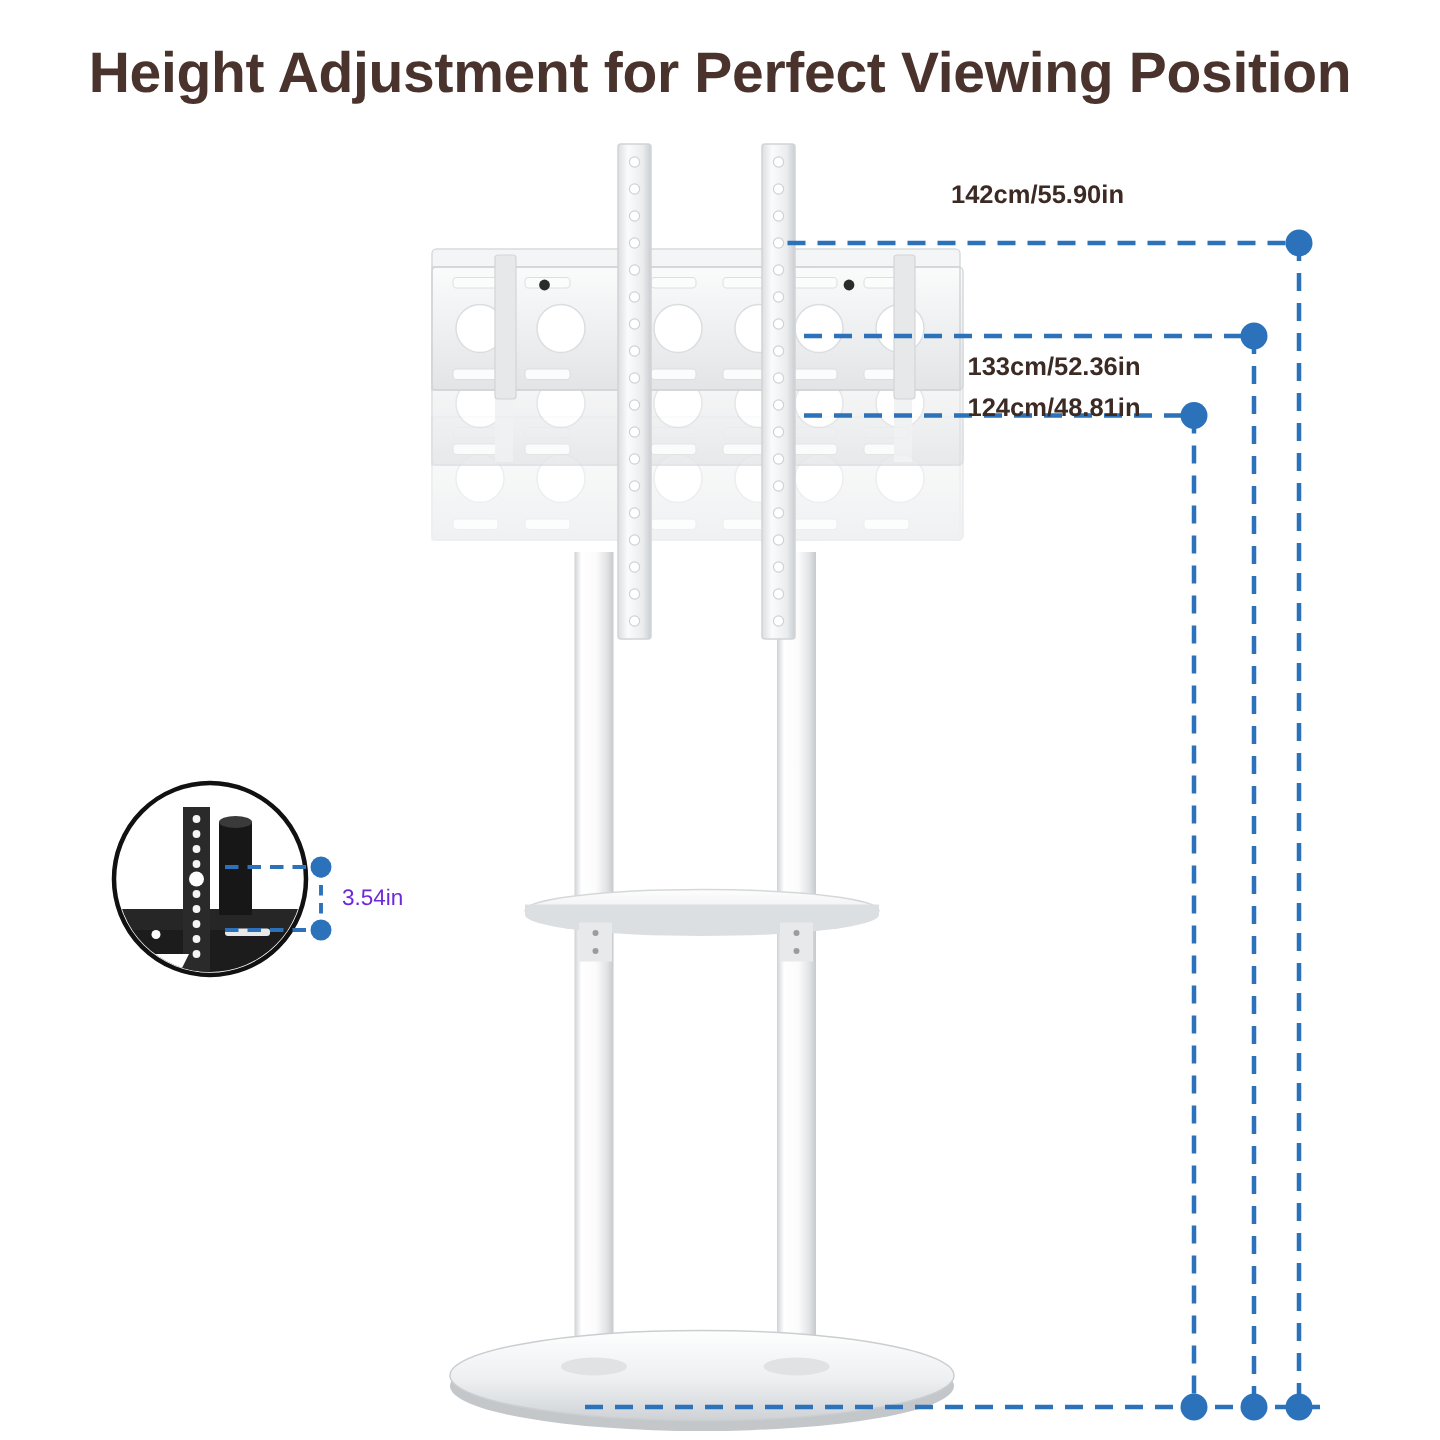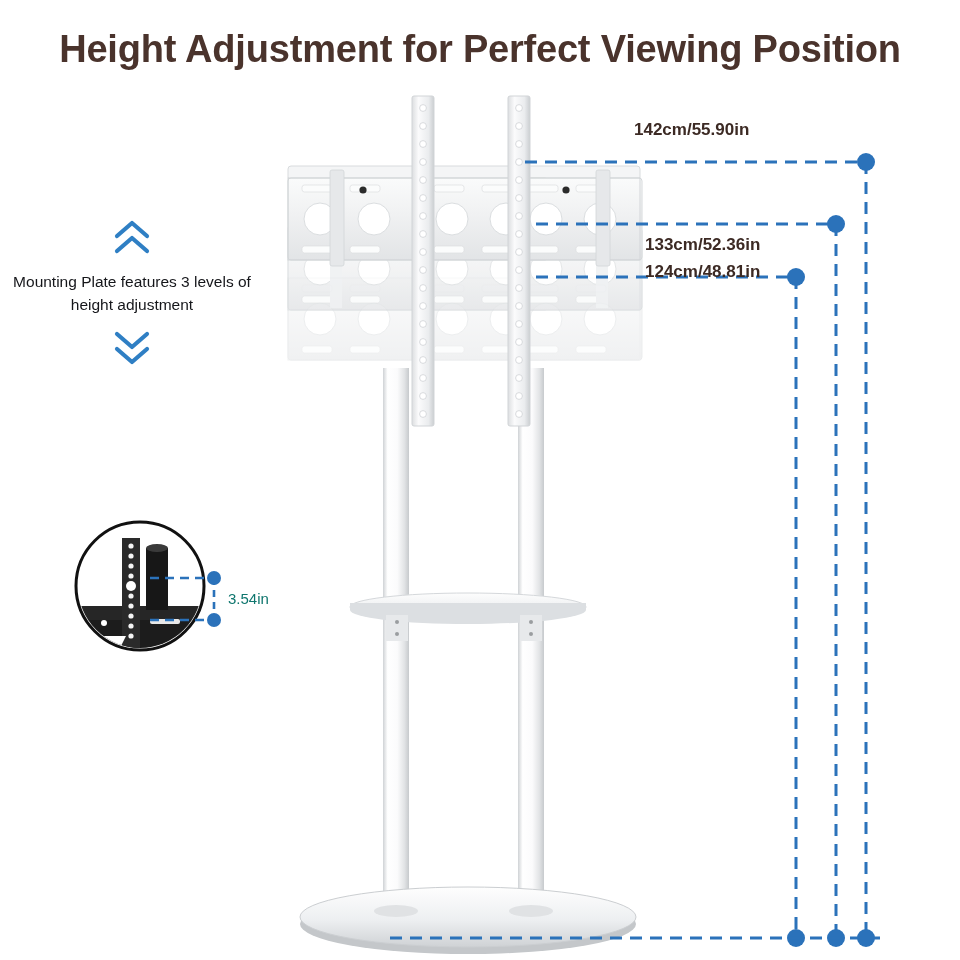--- a/index.html
+++ b/index.html
@@ -61,21 +61,21 @@
     white-space: nowrap;
   }
   #dim-label-1 { left: 634px; top: 120px; }
   #dim-label-2 { left: 645px; top: 191px; margin-top: 44px; }
   #dim-label-3 { left: 645px; top: 262px; }
   .inset-label {
     position: absolute;
     left: 228px;
     top: 590px;
     font-size: 15px;
-    color: #0f766e;
+    color: #6d28d9;
     white-space: nowrap;
   }
 
   
   #art, #dims {
     position: absolute;
     left: 0;
     top: 0;
     width: 960px;
     height: 960px;
@@ -296,27 +296,14 @@
       <circle cx="214" cy="578" r="7" fill="#2b72ba"></circle>
       <circle cx="214" cy="620" r="7" fill="#2b72ba"></circle>
     </g>
   </svg>
 
   <div class="dim-label" id="dim-label-1">142cm/55.90in</div>
   <div class="dim-label" id="dim-label-2">133cm/52.36in</div>
   <div class="dim-label" id="dim-label-3">124cm/48.81in</div>
   <div class="inset-label">3.54in</div>
 
-  <div class="feature-block">
-    <svg class="chev" width="42" height="38" viewBox="0 0 42 38">
-      <polyline points="6,18 21,5 36,18" fill="none" stroke="#2f7fc4" stroke-width="4.2" stroke-linecap="round" stroke-linejoin="round"></polyline>
-      <polyline points="6,33 21,20 36,33" fill="none" stroke="#2f7fc4" stroke-width="4.2" stroke-linecap="round" stroke-linejoin="round"></polyline>
-    </svg>
-
-    <div class="feature-text">Mounting Plate features 3 levels of height adjustment</div>
-
-    <svg class="chev" width="42" height="38" viewBox="0 0 42 38">
-      <polyline points="6,5 21,18 36,5" fill="none" stroke="#2f7fc4" stroke-width="4.2" stroke-linecap="round" stroke-linejoin="round"></polyline>
-      <polyline points="6,20 21,33 36,20" fill="none" stroke="#2f7fc4" stroke-width="4.2" stroke-linecap="round" stroke-linejoin="round"></polyline>
-    </svg>
-  </div>
 
 </div>
 
 </body></html>

